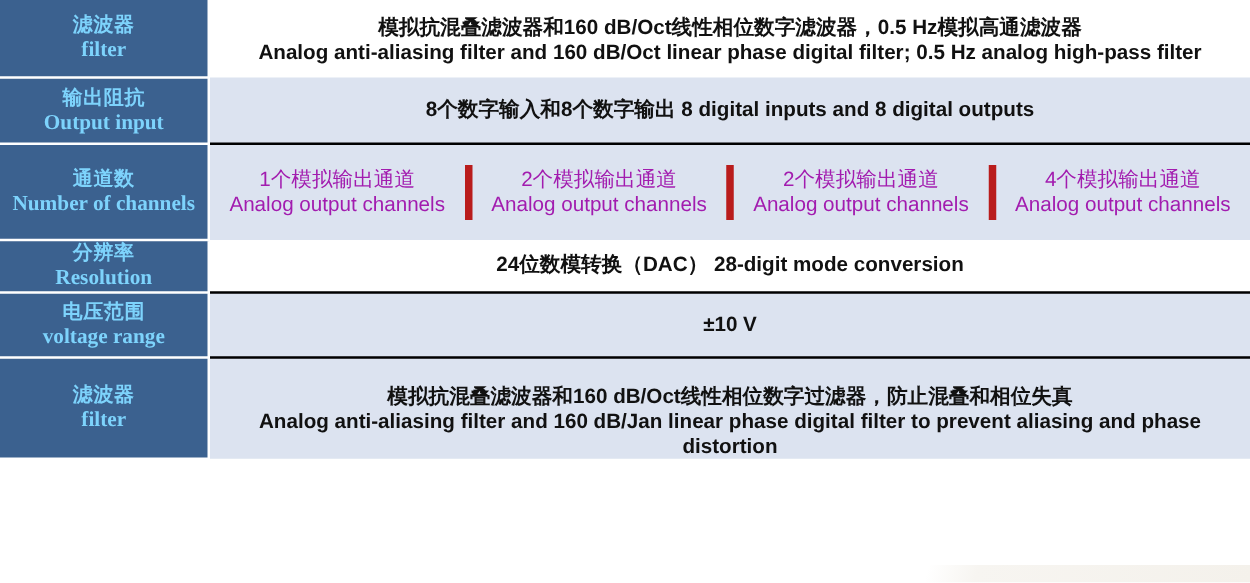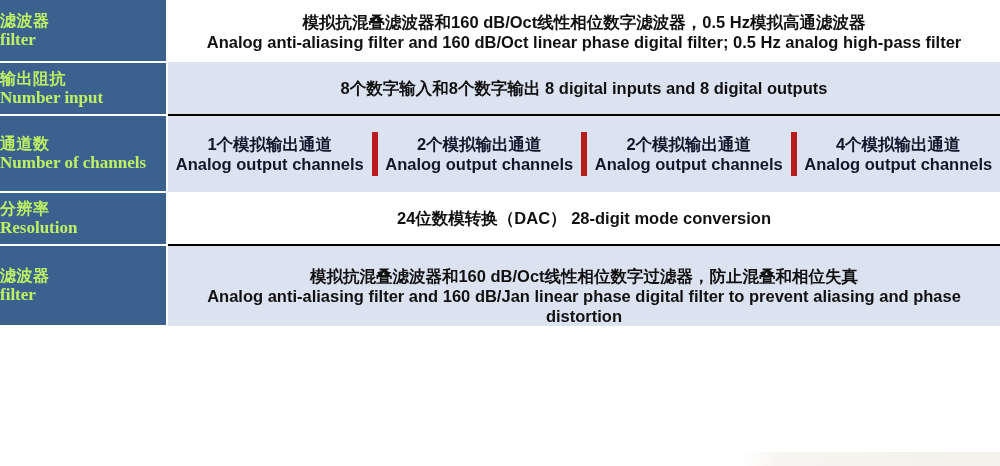--- a/index.html
+++ b/index.html
@@ -38,22 +38,22 @@
     table-layout: fixed;
   }
   table.spec td {
     padding: 0;
     vertical-align: middle;
     box-sizing: border-box;
   }
   .lbl {
     width: 167px;
     background: #3B618F;
-    color: #bef264;
-    text-align: left;
+    color: #7dd3fc;
+    text-align: center;
     font-weight: bold;
     font-size: 16.5px;
     line-height: 1.2;
     border-bottom: 2px solid #ffffff;
     border-right: 2px solid #ffffff;
     padding: 2px 4px;
   }
   .lbl .cn { display: block; font-size: 16px; letter-spacing: 0.5px; }
   .lbl .en { display: block; font-size: 17px; font-family: Liberation Serif, serif; }
   .val {
@@ -74,24 +74,24 @@
   
   .chan-wrap {
     display: flex;
     width: 100%;
     height: 100%;
     align-items: center;
   }
   .chan {
     flex: 1 1 0;
     text-align: center;
-    font-weight: bold;
+    font-weight: normal;
     font-size: 16.5px;
     line-height: 1.22;
-    color: #0f172a;
+    color: #a21caf;
     padding: 2px 4px;
     box-sizing: border-box;
   }
   .chan + .chan { border-left: 6px solid #b91c1c; }
   .chan .cn { display: block; }
   .chan .en { display: block; }
 
   
   .clip-top .val { position: relative; top: -9px; }
 </style>
@@ -114,21 +114,21 @@
         </td>
         <td class="val bg-white">
           <span class="cn">模拟抗混叠滤波器和160 dB/Oct线性相位数字滤波器，0.5 Hz模拟高通滤波器</span>
           <span class="en">Analog anti-aliasing filter and 160 dB/Oct linear phase digital filter; 0.5 Hz analog high-pass filter</span>
         </td>
       </tr>
 
       <tr style="height:53px">
         <td class="lbl">
           <span class="cn">输出阻抗</span>
-          <span class="en">Number input</span>
+          <span class="en">Output input</span>
         </td>
         <td class="val bg-blue sep-below">
           <span class="one">8个数字输入和8个数字输出 8 digital inputs and 8 digital outputs</span>
         </td>
       </tr>
 
       <tr style="height:77px">
         <td class="lbl">
           <span class="cn">通道数</span>
           <span class="en">Number of channels</span>
@@ -148,30 +148,39 @@
               <span class="en">Analog output channels</span>
             </div>
             <div class="chan">
               <span class="cn">4个模拟输出通道</span>
               <span class="en">Analog output channels</span>
             </div>
           </div>
         </td>
       </tr>
 
-      <tr style="height:53px">
+      <tr style="height:42px">
         <td class="lbl">
           <span class="cn">分辨率</span>
           <span class="en">Resolution</span>
         </td>
         <td class="val bg-white sep-below">
           <span class="one">24位数模转换（DAC） 28-digit mode conversion</span>
         </td>
       </tr>
 
+      <tr style="height:52px">
+        <td class="lbl">
+          <span class="cn">电压范围</span>
+          <span class="en">voltage range</span>
+        </td>
+        <td class="val bg-blue sep-below">
+          <span class="one">±10 V</span>
+        </td>
+      </tr>
 
 
       <tr style="height:77px">
         <td class="lbl">
           <span class="cn">滤波器</span>
           <span class="en">filter</span>
         </td>
         <td class="val bg-blue">
           <span class="cn">模拟抗混叠滤波器和160 dB/Oct线性相位数字过滤器，防止混叠和相位失真</span>
           <span class="en">Analog anti-aliasing filter and 160 dB/Jan linear phase digital filter to prevent aliasing and phase distortion</span>

